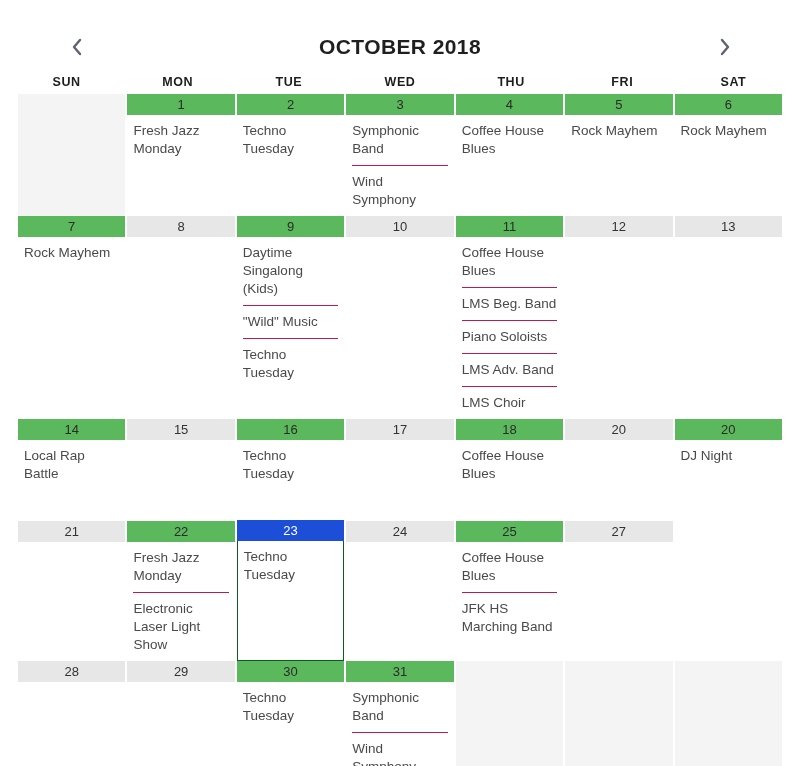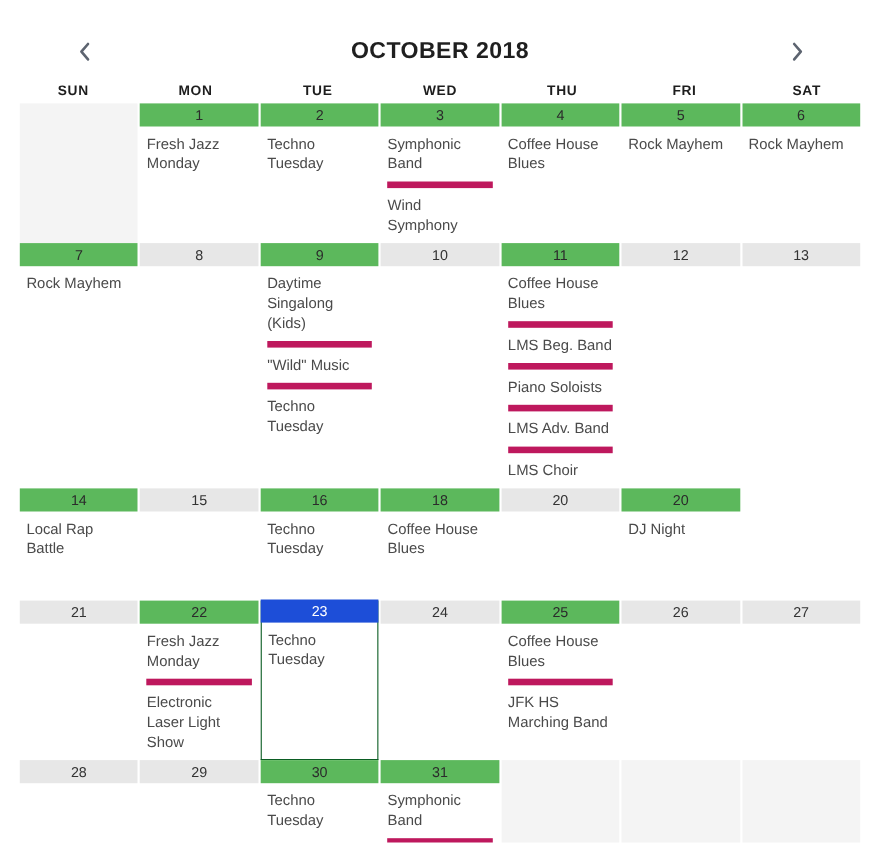--- a/index.html
+++ b/index.html
@@ -114,21 +114,21 @@
   }
 
   .events {
     padding: 0 6px;
   }
   .event {
     font-size: 13.5px;
     line-height: 18px;
     color: #4a4a4a;
     padding: 7px 0 7px 0;
-    border-bottom: 6px solid #be185d;
+    border-bottom: 1px solid #be185d;
     cursor: pointer;
   }
   .event:last-child {
     border-bottom: none;
   }
 </style>
 </head>
 <body>
 
 <div class="calendar-wrap">
@@ -250,20 +250,24 @@
         <div class="day-cell">
           <div class="day-num">15</div>
           <div class="events"></div>
         </div>
         <div class="day-cell has-events">
           <div class="day-num">16</div>
           <div class="events">
             <div class="event">Techno Tuesday</div>
           </div>
         </div>
+        <div class="day-cell">
+          <div class="day-num">17</div>
+          <div class="events"></div>
+        </div>
         <div class="day-cell has-events">
           <div class="day-num">18</div>
           <div class="events">
             <div class="event">Coffee House Blues</div>
           </div>
         </div>
         <div class="day-cell">
           <div class="day-num">20</div>
           <div class="events"></div>
         </div>
@@ -295,24 +299,20 @@
         <div class="day-cell">
           <div class="day-num">24</div>
           <div class="events"></div>
         </div>
         <div class="day-cell has-events">
           <div class="day-num">25</div>
           <div class="events">
             <div class="event">Coffee House Blues</div>
             <div class="event">JFK HS Marching Band</div>
           </div>
-        </div>
-        <div class="day-cell">
-          <div class="day-num">26</div>
-          <div class="events"></div>
         </div>
         <div class="day-cell">
           <div class="day-num">27</div>
           <div class="events"></div>
         </div>
       </div>
       <div class="week-row">
         <div class="day-cell">
           <div class="day-num">28</div>
           <div class="events"></div>

